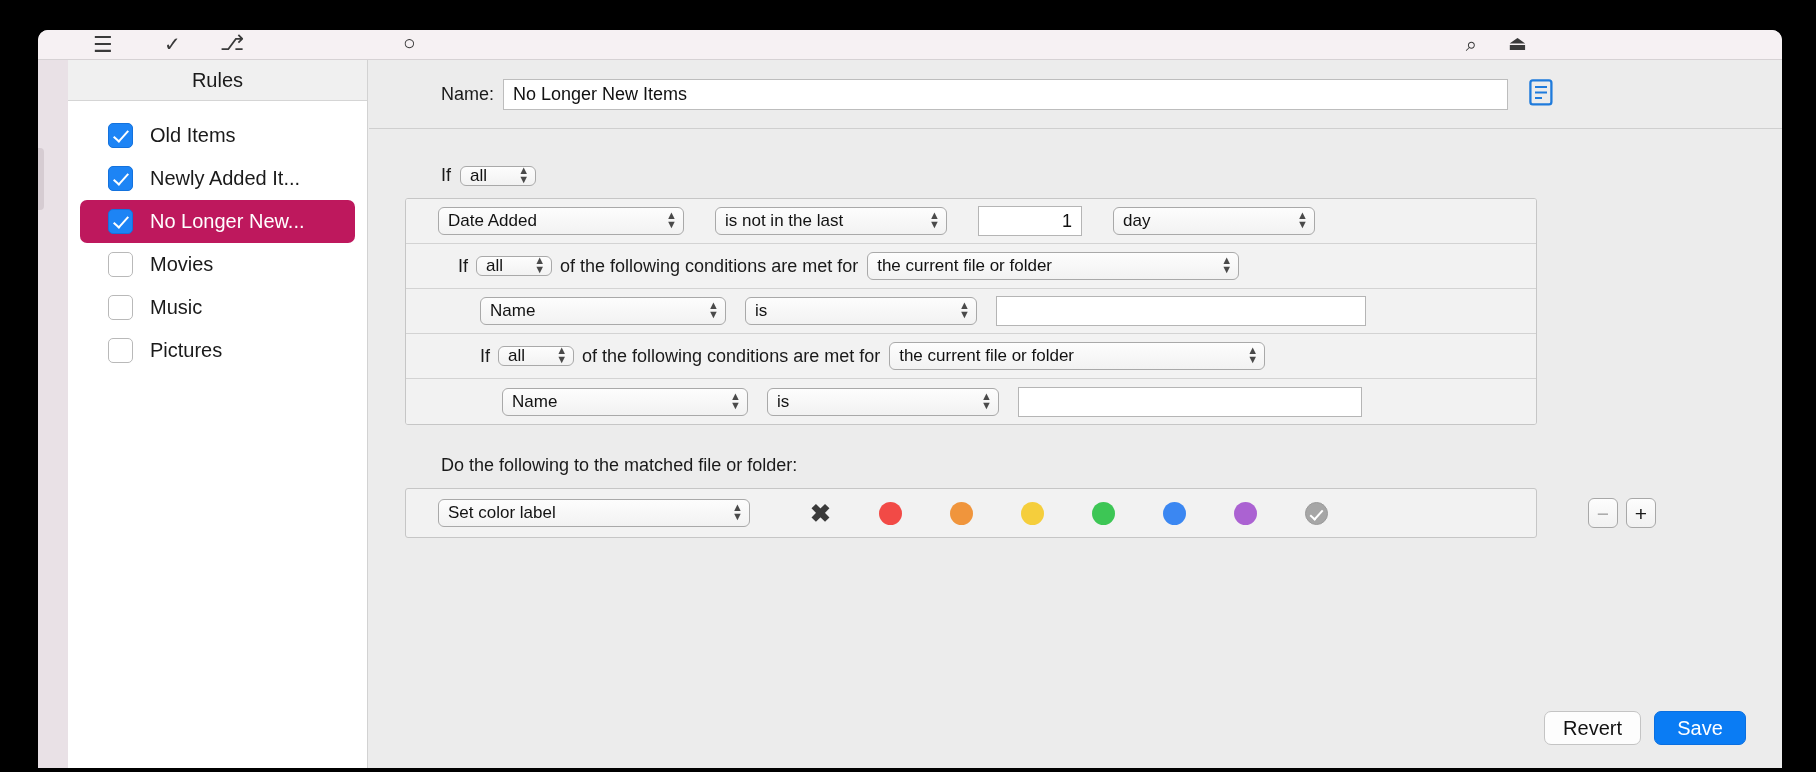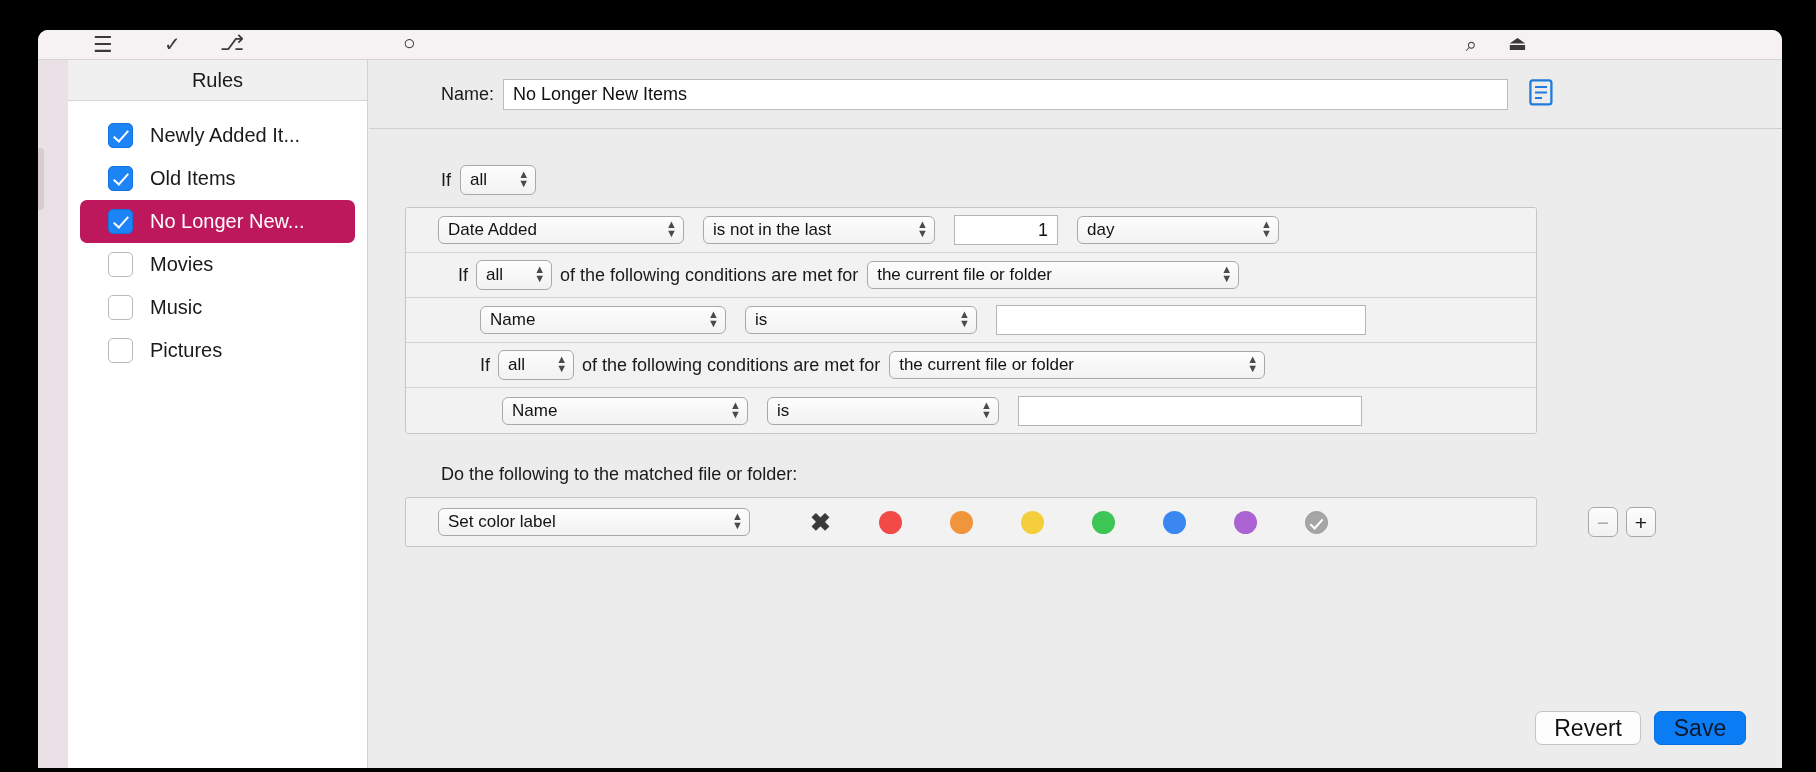--- a/index.html
+++ b/index.html
@@ -172,21 +172,21 @@
   .popup .arrows {
     margin-left: 10px;
     font-size: 11px;
     line-height: 9px;
     color: #4a4a4a;
     display: flex; flex-direction: column;
     transform: translateY(-1px);
   }
   .popup .arrows span { display: block; height: 9px; }
 
-  .popup.small { min-width: 76px; height: 30px; }
+  .popup.small { min-width: 76px; height: 20px; }
   .if-line .popup { margin: 0 9px; }
   .if-line .txt { white-space: nowrap; }
 
   
   .cond-table {
     margin: 12px 0 0 36px;
     width: 1132px;
     border: 1px solid #c6c6c6;
     border-radius: 3px;
     background: #f2f2f2;
@@ -194,21 +194,21 @@
   }
   .cond-row {
     position: relative;
     height: 45px;
     display: flex; align-items: center;
     border-bottom: 1px solid #d3d3d3;
     background: #f2f2f2;
   }
   .cond-row:last-child { border-bottom: none; }
 
-  .ind1 { padding-left: 32px; }
+  .ind1 { padding-left: 32px; gap: 12px; }
   .ind2 { padding-left: 52px; }
   .ind3 { padding-left: 74px; }
   .ind4 { padding-left: 96px; }
 
   .nested-if {
     display: flex; align-items: center;
     font-size: 18px; color: #1a1a1a;
   }
   .nested-if .popup { margin: 0 8px; }
 
@@ -301,25 +301,25 @@
   .footer {
     position: absolute;
     right: 36px; bottom: 23px;
     display: flex; align-items: center; gap: 13px;
   }
   .btn {
     height: 34px;
     min-width: 92px;
     border-radius: 7px;
     display: flex; align-items: center; justify-content: center;
-    font-size: 23px;
+    font-size: 20px;
     padding: 0 18px;
   }
   .btn-revert { background: #fdfdfd; border: 1px solid #c4c4c4; color: #111; }
-  .btn-save { background: #0a7cf4; color: #0f172a; border: 1px solid #0a6fe0; }
+  .btn-save { background: #0a7cf4; color: #ffffff; border: 1px solid #0a6fe0; }
 </style>
 </head>
 <body>
 
 <div id="root">
   <div class="window">
 
     <div class="toolbar">
       <span class="tb-icon tb-hamburger">☰</span>
       <span class="tb-icon tb-check">✓</span>
@@ -332,26 +332,26 @@
     <div class="left-strip">
       <div class="left-tab"></div>
     </div>
 
     <div class="sidebar">
       <div class="sidebar-header">Rules</div>
       <div class="rule-list">
 
         <div class="rule-row">
           <span class="cbox on"></span>
-          <span class="rule-label">Newly Added It...</span>
+          <span class="rule-label">Old Items</span>
         </div>
 
         <div class="rule-row">
           <span class="cbox on"></span>
-          <span class="rule-label">Old Items</span>
+          <span class="rule-label">Newly Added It...</span>
         </div>
 
         <div class="rule-row selected">
           <span class="cbox on"></span>
           <span class="rule-label">No Longer New...</span>
         </div>
 
         <div class="rule-row">
           <span class="cbox"></span>
           <span class="rule-label">Movies</span>

